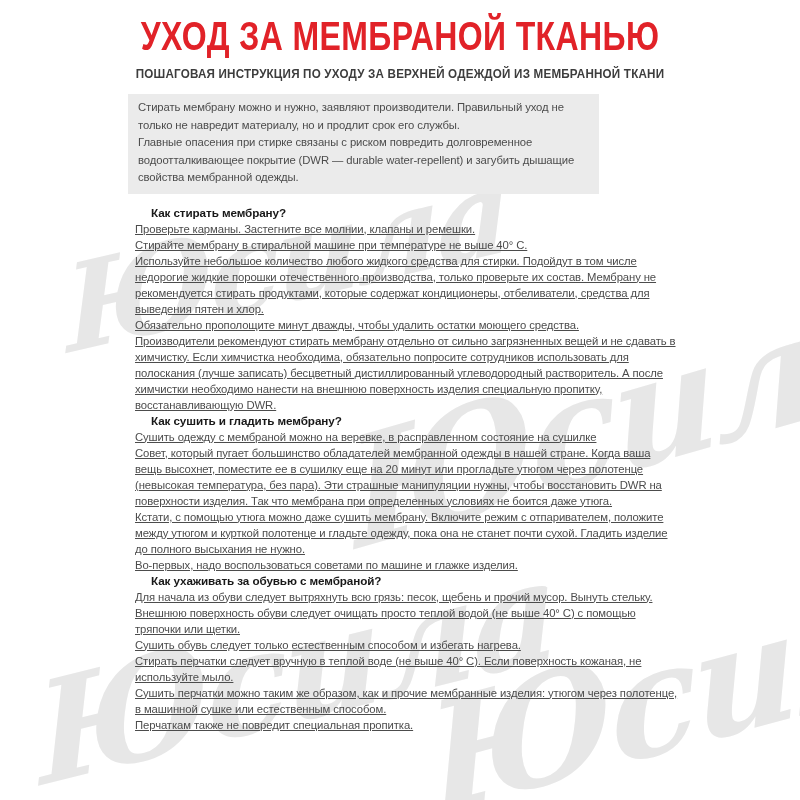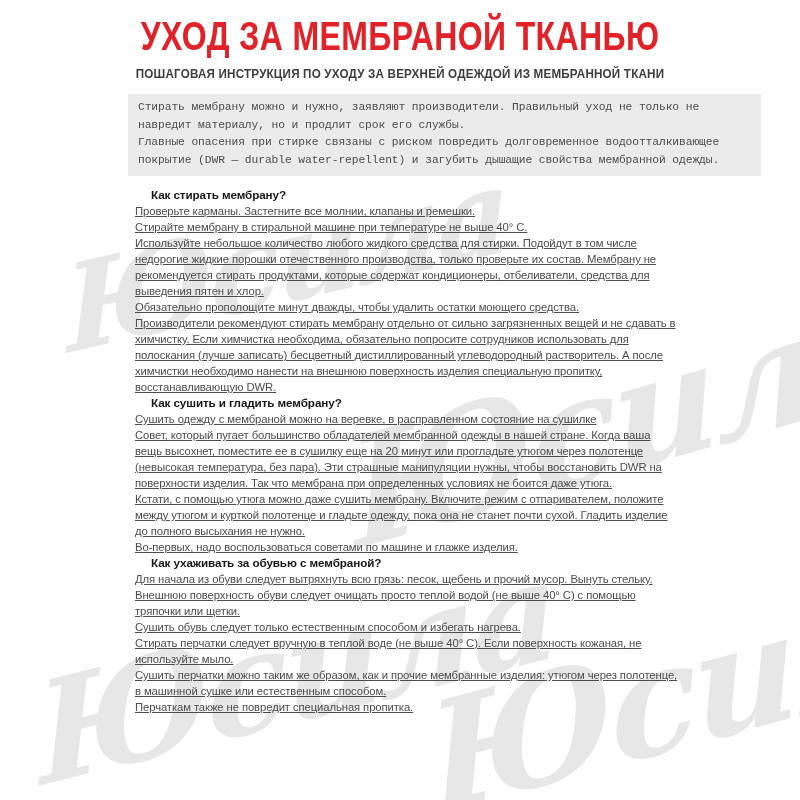--- a/index.html
+++ b/index.html
@@ -48,28 +48,27 @@
     text-align:center;
     margin-top:8px;
     transform:scaleX(0.97);
     transform-origin:center top;
     white-space:nowrap;
     letter-spacing:0.2px;
   }
 
   .intro-box {
     background:var(--intro-box-bg, #ebebeb);
-    width:633px;
+    width:471px;
     margin:13px 0 0 128px;
     padding:5px 10px 7px 10px;
     font-size:11.3px;
     line-height:17.5px;
     color:var(--body-text, #4c4c4c);
     letter-spacing:-0.1px;
-    font-family:Liberation Mono, monospace;
   }
   .intro-box p { margin:0; }
 
   .content {
     width:543px;
     margin:11px 0 0 135px;
     font-size:11.3px;
     line-height:16px;
     color:var(--body-text, #4c4c4c);
     letter-spacing:-0.1px;

